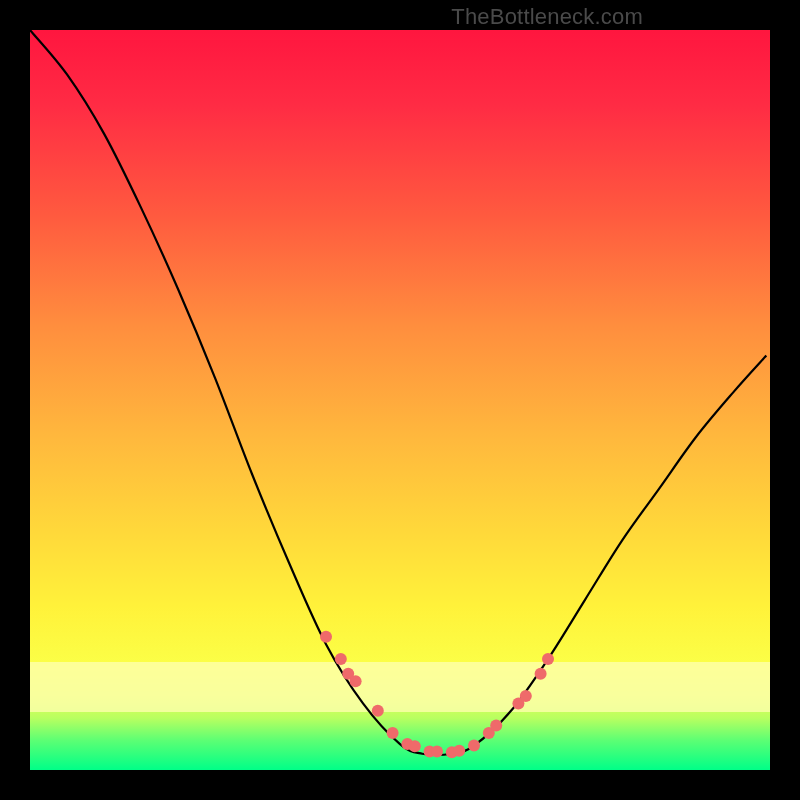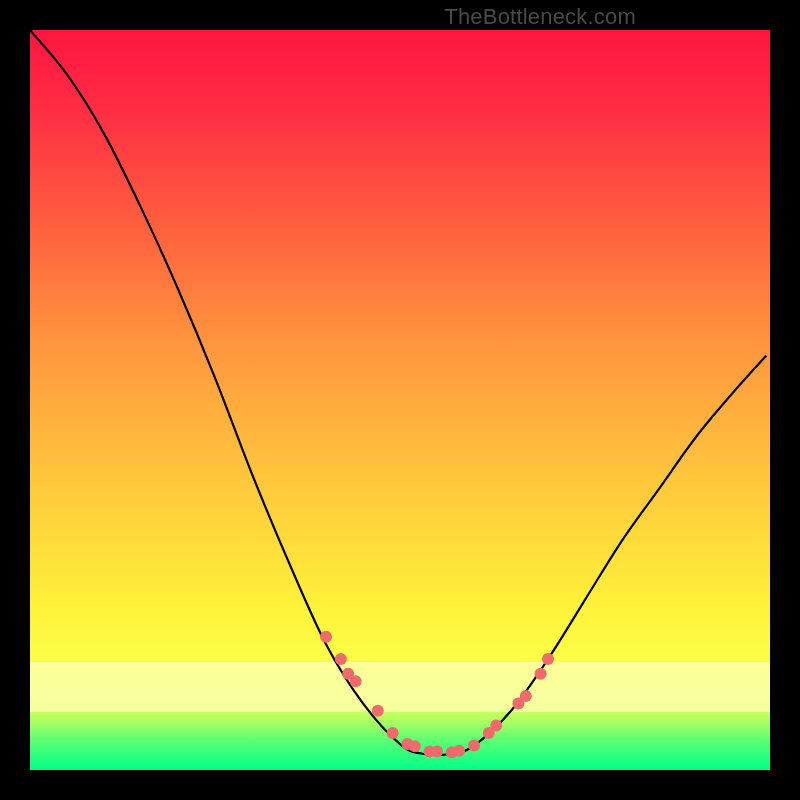--- a/index.html
+++ b/index.html
@@ -8,20 +8,21 @@
     background: #fff;
     width: 800px;
     height: 800px;
     overflow: hidden;
     font-family: Arial, Helvetica, sans-serif;
   }
   .stage {
     position: relative;
     width: 644px;
     height: 800px;
+    padding-left: 7px;
   }
   .frame {
     position: absolute;
     left: 0;
     top: 0;
     width: 800px;
     height: 800px;
     background: #000;
   }
   .plot-area {

